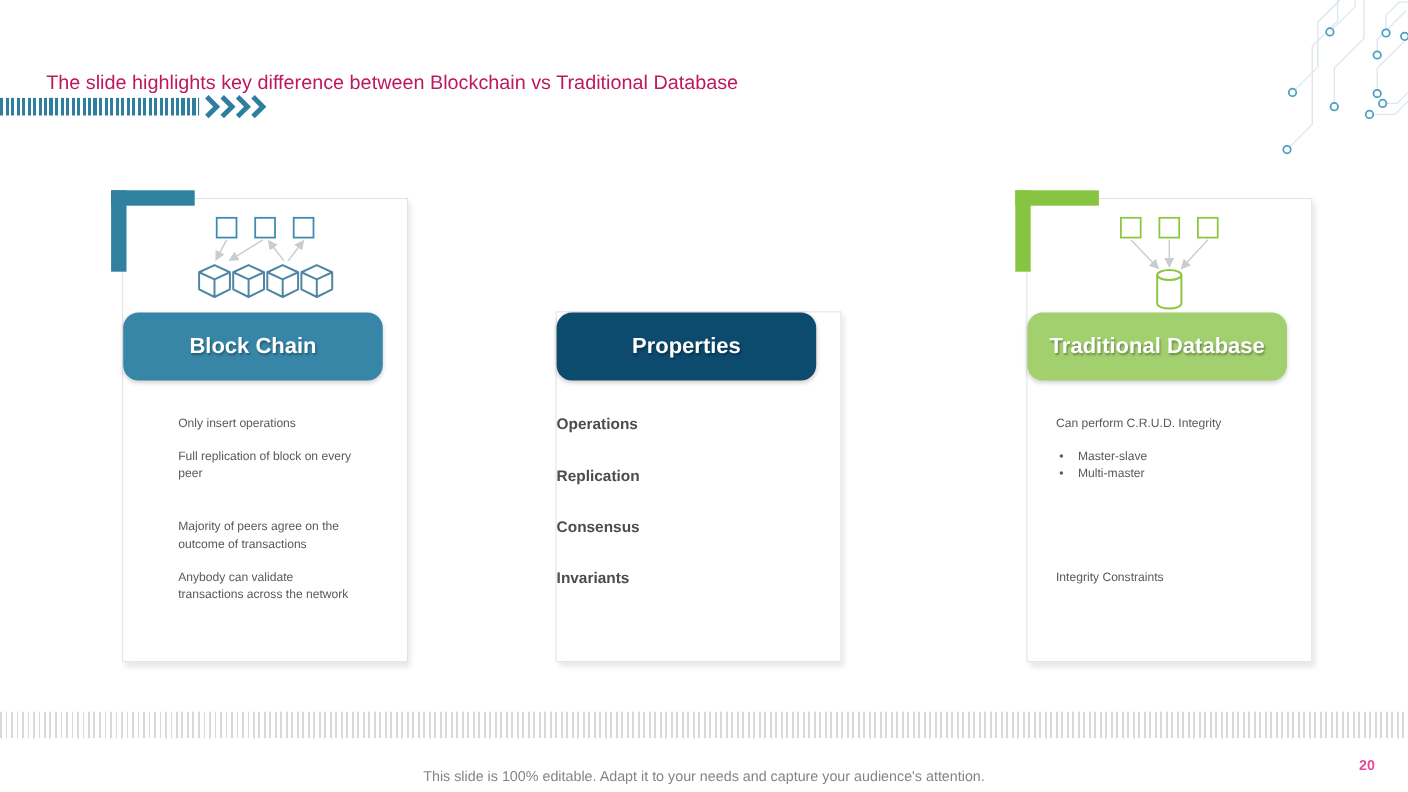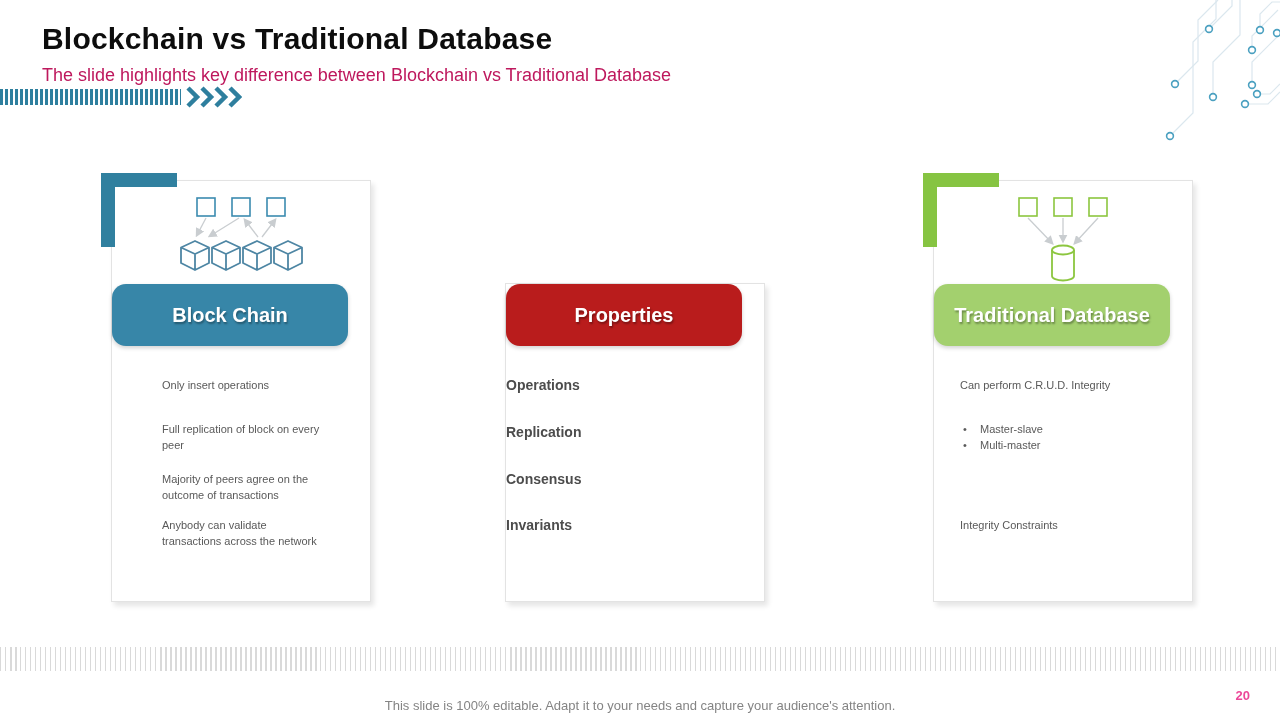--- a/index.html
+++ b/index.html
@@ -72,34 +72,34 @@
     width: 236px; height: 62px;
     border-radius: 14px;
     display: flex; align-items: center; justify-content: center;
     font-size: 20px; font-weight: 700; color: #ffffff;
     text-shadow: 1px 2px 2px rgba(0,0,0,0.35);
     box-shadow: 0 2px 4px rgba(0,0,0,0.18);
     z-index: 2;
   }
   .card-properties .card-header { top: 0; }
   .hdr-teal  { background: #3786a8; }
-  .hdr-cyan  { background: #b91c1c; }
+  .hdr-cyan  { background: #0c4a6e; }
   .hdr-green { background: #a3d06e; }
 
   .body-text {
     position: absolute;
     font-size: 11px;
     line-height: 16px;
     color: #595959;
   }
   .card-blockchain .body-text { left: 50px; width: 165px; }
   .card-traditional .body-text { left: 26px; width: 205px; }
 
   .r1 { top: 196px; }
-  .r2 { top: 240px; }
+  .r2 { top: 226px; }
   .r3 { top: 290px; }
   .r4 { top: 336px; }
   .card-properties .p1 { top: 93px; }
   .card-properties .p2 { top: 140px; }
   .card-properties .p3 { top: 187px; }
   .card-properties .p4 { top: 233px; }
 
   .prop-item {
     position: absolute;
     left: 0; width: 260px;
@@ -133,21 +133,20 @@
     font-size: 13px;
     font-weight: 700;
     color: #ec4899;
   }
 </style>
 </head>
 <body>
 
 <div class="slide">
 
-  <h1 class="title">Blockchain vs Traditional Database</h1>
   <p class="subtitle">The slide highlights key difference between Blockchain vs Traditional Database</p>
   <div class="title-bars"></div>
   <svg class="title-chevrons" width="56" height="22" viewBox="0 0 56 22">
     <g fill="none" stroke="#2e7f9e" stroke-width="4.5" stroke-linecap="butt">
       <polyline points="2,2 11,11 2,20"></polyline>
       <polyline points="16,2 25,11 16,20"></polyline>
       <polyline points="30,2 39,11 30,20"></polyline>
       <polyline points="44,2 53,11 44,20"></polyline>
     </g>
   </svg>

